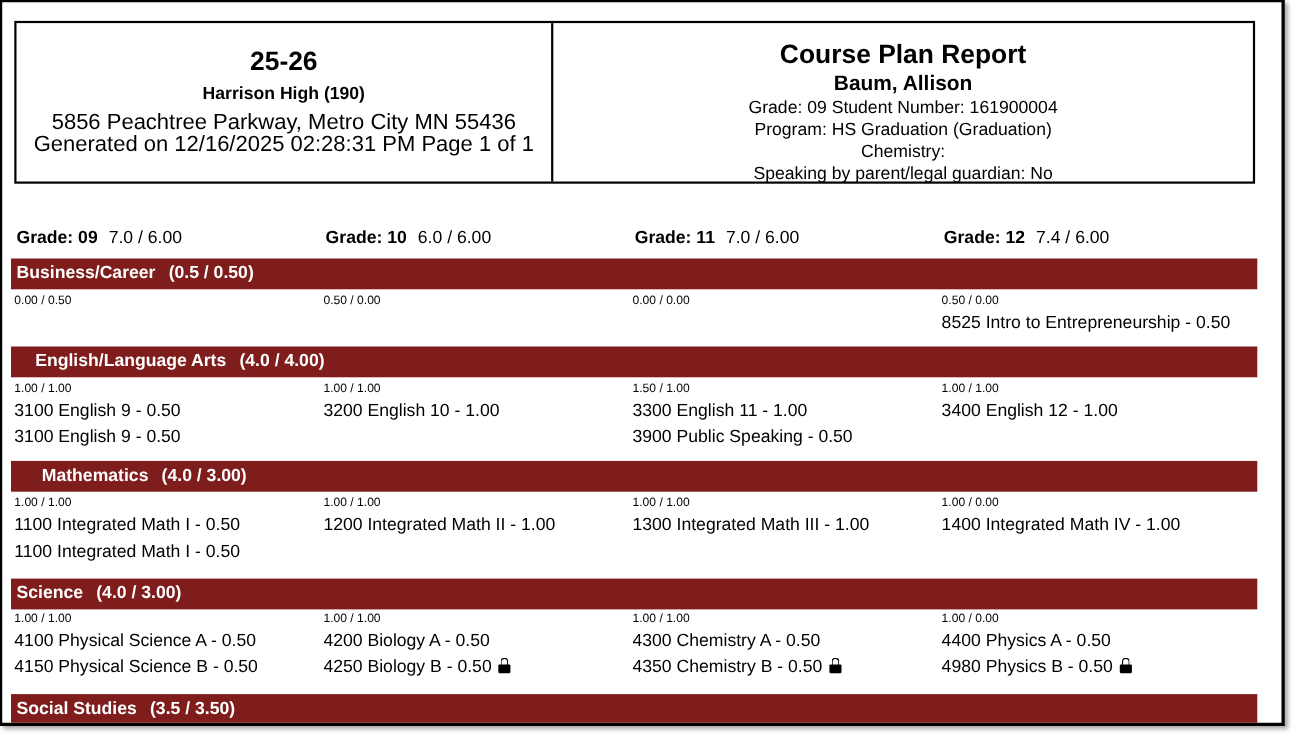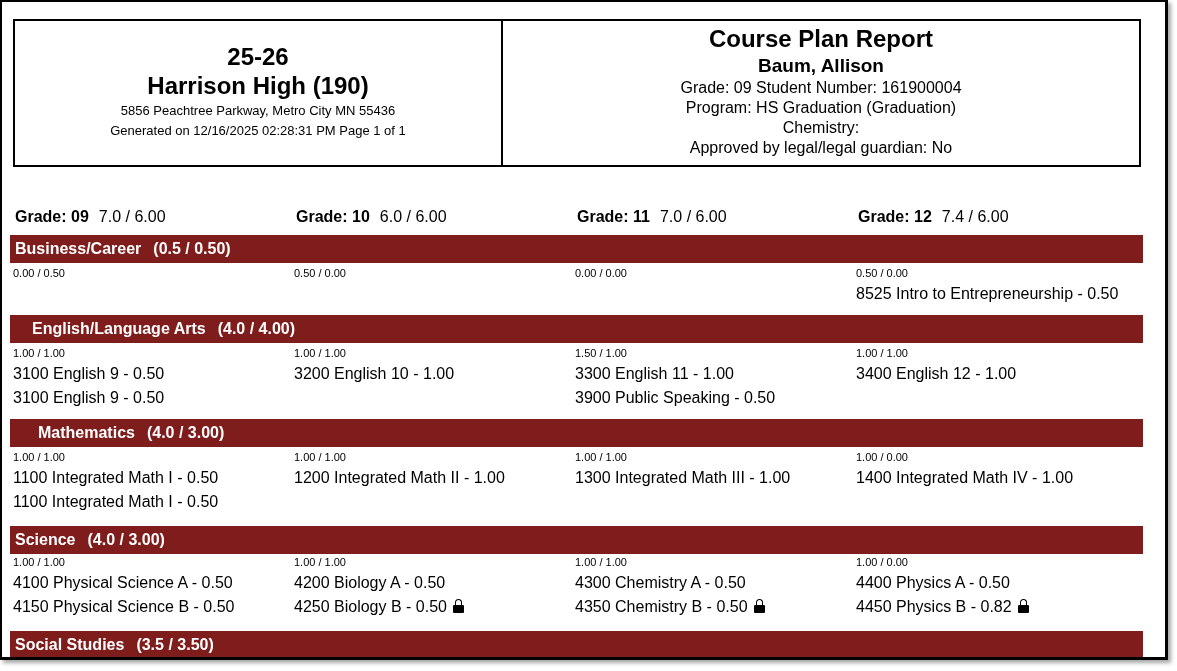--- a/index.html
+++ b/index.html
@@ -10,24 +10,24 @@
     border-right: 3px solid #000; border-bottom: 3px solid #000;
     box-sizing: border-box;
     box-shadow: 3px 3px 4px rgba(0,0,0,0.35);
     overflow: hidden; background: #fff;
   }
   .header-box {
     position: absolute; left: 11px; top: 17px; width: 1128px; height: 148px;
     border: 2px solid #000; box-sizing: border-box; display: flex;
   }
   .hb-left { width: 488px; border-right: 2px solid #000; text-align: center; padding-top: 22px; box-sizing: border-box; }
-  .hb-right { flex: 1; text-align: center; padding-top: 3px; box-sizing: border-box; }
+  .hb-right { flex: 1; text-align: center; padding-top: 14px; box-sizing: border-box; }
   .year { font-size: 24px; font-weight: bold; line-height: 28px; }
-  .school { font-size: 24px; font-weight: bold; line-height: 30px; }
-  .addr, .gen { font-size: 13px; line-height: 20px; }
+  .school { font-size: 16px; font-weight: bold; line-height: 30px; }
+  .addr, .gen { font-size: 20px; line-height: 20px; }
   .report-title { font-size: 24px; font-weight: bold; line-height: 30px; }
   .student { font-size: 19px; font-weight: bold; line-height: 24px; }
   .info { font-size: 16px; line-height: 20px; }
 
   .grades { position: absolute; left: 13px; top: 206px; width: 1128px; height: 20px; }
   .grade { position: absolute; top: 0; font-size: 16px; white-space: nowrap; }
   .grade b { font-weight: bold; margin-right: 10px; }
 
   .section-bar {
     position: absolute; left: 8px; width: 1133px; height: 28px; background: #7f1d1d;
@@ -52,21 +52,21 @@
       <div class="school">Harrison High (190)</div>
       <div class="addr">5856 Peachtree Parkway, Metro City  MN 55436</div>
       <div class="gen">Generated on 12/16/2025 02:28:31 PM Page 1 of  1</div>
     </div>
     <div class="hb-right">
       <div class="report-title">Course Plan Report</div>
       <div class="student">Baum, Allison</div>
       <div class="info">Grade: 09 Student Number: 161900004</div>
       <div class="info">Program: HS Graduation (Graduation)</div>
       <div class="info">Chemistry:</div>
-      <div class="info">Approved by legal/legal guardian: No</div>
+      <div class="info">Speaking by parent/legal guardian: No</div>
     </div>
   </div>
 
   <div class="grades">
     <div class="grade" style="left:0px"><b>Grade: 09</b><span>7.0 / 6.00</span></div>
     <div class="grade" style="left:281px"><b>Grade: 10</b><span>6.0 / 6.00</span></div>
     <div class="grade" style="left:562px"><b>Grade: 11</b><span>7.0 / 6.00</span></div>
     <div class="grade" style="left:843px"><b>Grade: 12</b><span>7.4 / 6.00</span></div>
   </div>
 
@@ -134,17 +134,17 @@
         <div class="course"><span>4250 Biology B - 0.50</span><span class="lock"></span></div>
       </div>
       <div class="cell" style="left: 573px; top: 553px;">
         <div class="sub">1.00 / 1.00</div>
         <div class="course"><span>4300 Chemistry A - 0.50</span></div>
         <div class="course"><span>4350 Chemistry B - 0.50</span><span class="lock"></span></div>
       </div>
       <div class="cell" style="left: 854px; top: 553px;">
         <div class="sub">1.00 / 0.00</div>
         <div class="course"><span>4400 Physics A - 0.50</span></div>
-        <div class="course"><span>4450 Physics B - 0.82</span><span class="lock"></span></div>
+        <div class="course"><span>4980 Physics B - 0.50</span><span class="lock"></span></div>
       </div>
       <div class="section-bar" style="top: 629px;"><span>Social Studies</span><span class="cr">(3.5 / 3.50)</span></div>
     </div>
 </div>
 
 </body></html>

